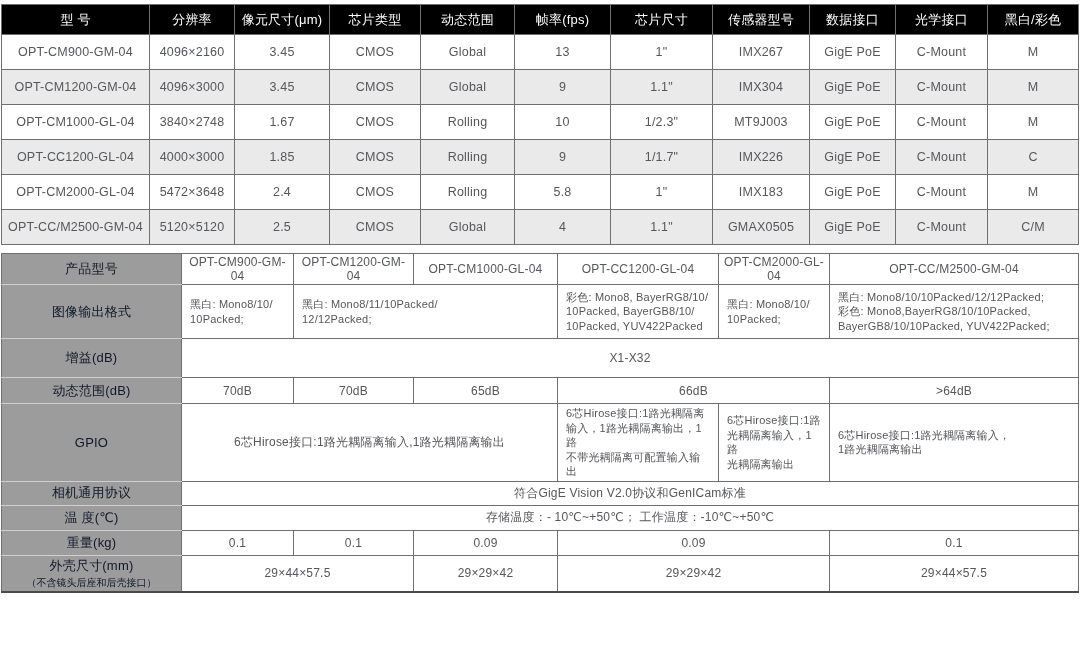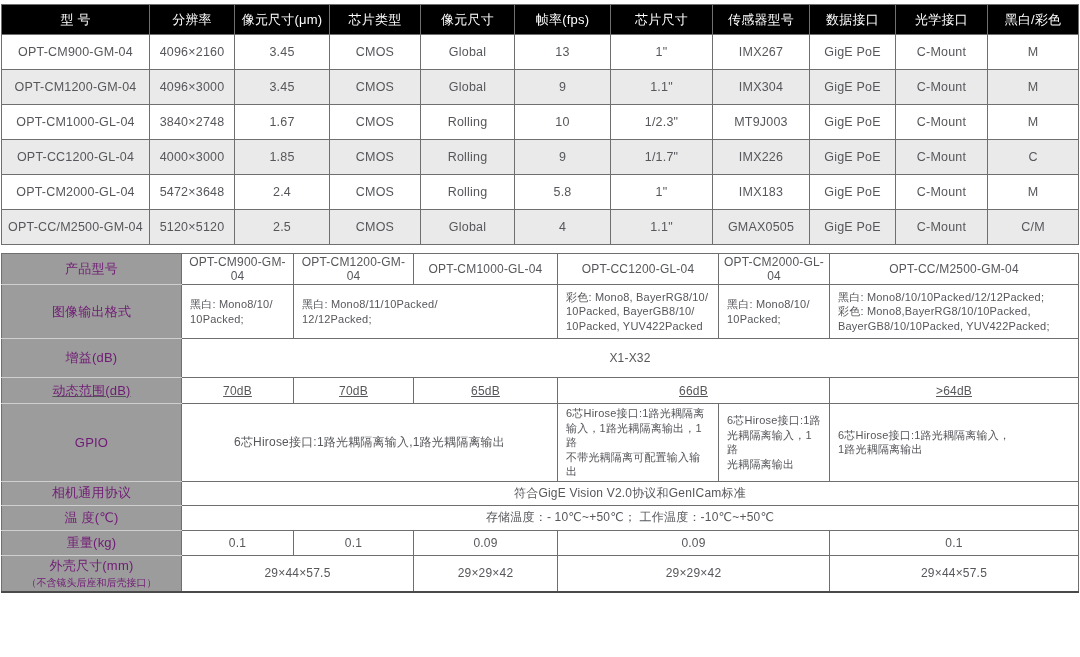--- a/index.html
+++ b/index.html
@@ -24,36 +24,36 @@
   #spec-table{margin-top:4px;}
   #spec-table thead th{
     background:#000000;color:#ffffff;
     font-size:13px;height:27px;
   }
   #spec-table tbody td{font-size:12.5px;height:32px;background:#ffffff;}
   #spec-table tbody tr:nth-child(even) td{background:#eaeaea;}
   
   #param-table{margin-top:8px;border-bottom:2px solid #4a4a4a;}
   #param-table th.rlabel{
-    background:#9c9c9c;color:#701a75;
+    background:#9c9c9c;color:#0f172a;
     font-size:13px;
     border-bottom:1px solid #cfcfcf;
   }
   #param-table th.rlabel .sub{font-size:10px;letter-spacing:0;margin-top:1px;}
   #param-table td{font-size:12px;background:#fff;}
   #param-table td.small{
     font-size:11px;line-height:1.32;
     white-space:pre-line;
     padding:2px 8px;
   }
   #param-table td.left{text-align:left;}
   #param-table tr:nth-child(1){height:28px;}
   #param-table tr:nth-child(2){height:54px;}
   #param-table tr:nth-child(3){height:39px;}
-  #param-table tr:nth-child(4){height:26px;text-decoration:underline;}
+  #param-table tr:nth-child(4){height:26px;}
   #param-table tr:nth-child(5){height:60px;}
   #param-table tr:nth-child(6){height:24px;}
   #param-table tr:nth-child(7){height:25px;}
   #param-table tr:nth-child(8){height:25px;padding-left:33px;}
   #param-table tr:nth-child(9){height:25px;margin-top:35px;}
   #param-table tr:nth-child(10){height:26px;}
   #param-table tr:nth-child(11){height:25px;}
   #param-table tr:nth-child(12){height:55px;}
 </style>
 </head>
@@ -72,21 +72,21 @@
       <col style="width:86px">
     <col style="width:92px">
       <col style="width:91px">
   </colgroup>
   <thead>
     <tr id="t1-head">
         <th>型 号</th>
         <th>分辨率</th>
         <th>像元尺寸(μm)</th>
         <th>芯片类型</th>
-        <th>像元尺寸</th>
+        <th>动态范围</th>
         <th>帧率(fps)</th>
         <th>芯片尺寸</th>
         <th>传感器型号</th>
         <th>数据接口</th>
         <th>光学接口</th>
         <th>黑白/彩色</th>
       </tr>
   </thead>
   <tbody id="t1-body">
       <tr>

